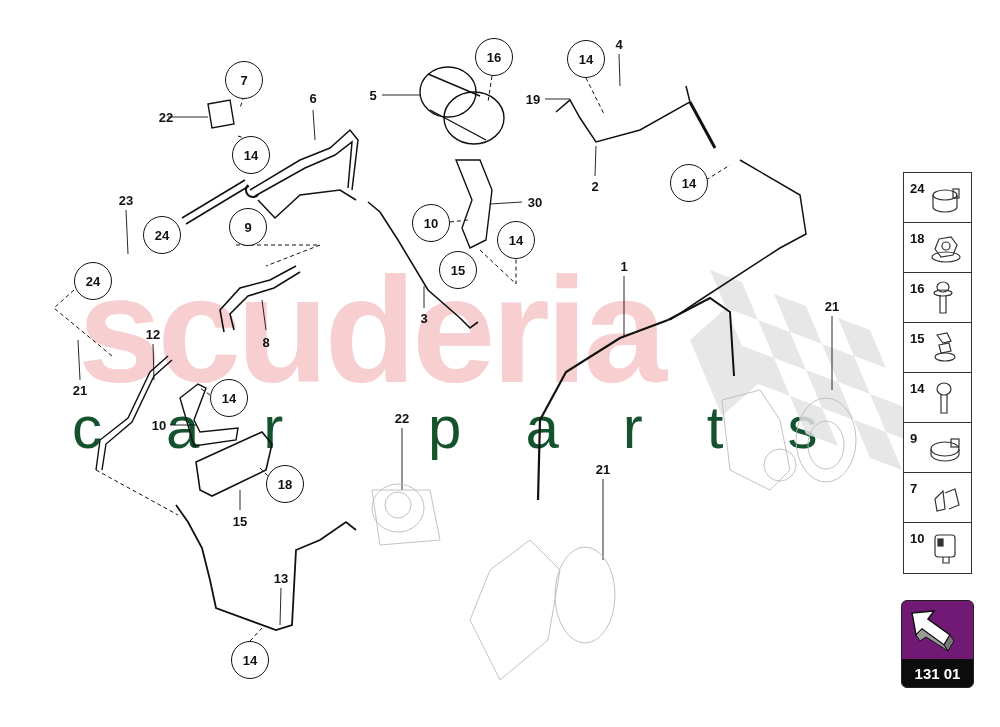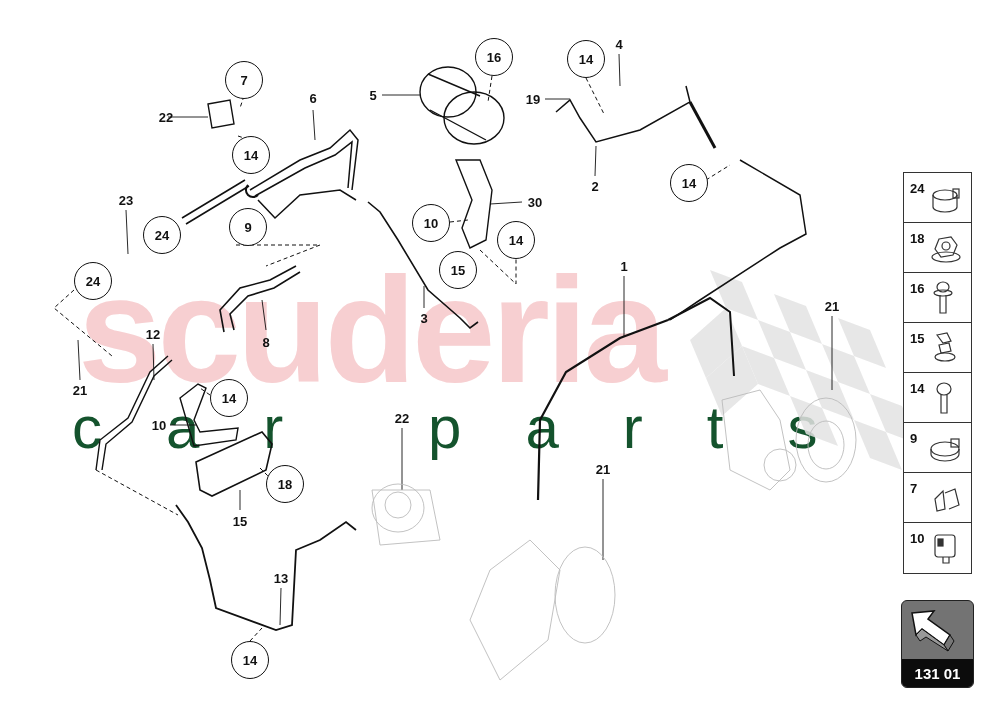--- a/index.html
+++ b/index.html
@@ -14,21 +14,21 @@
              transform: translate(-50%, -50%); white-space: nowrap; }
   .circle { position: absolute; width: 38px; height: 38px; border: 1.5px solid #111; border-radius: 50%;
             background: #fff; box-sizing: border-box; display: flex; align-items: center; justify-content: center;
             font-weight: bold; font-size: 13px; color: #111; transform: translate(-50%, -50%); }
   .legend { position: absolute; left: 903px; top: 172px; width: 67px; border: 1.2px solid #333; background: #fff; }
   .legend-cell { height: 50px; border-bottom: 1.2px solid #333; position: relative; box-sizing: border-box; }
   .legend-cell:last-child { border-bottom: none; }
   .legend-num { position: absolute; left: 6px; top: 8px; font-weight: bold; font-size: 13px; color: #111; }
   .legend-icon { position: absolute; right: 6px; top: 6px; width: 36px; height: 38px; }
   .nav-box { position: absolute; left: 901px; top: 600px; width: 71px; height: 86px; border: 1.5px solid #222;
-             border-radius: 6px; overflow: hidden; background: #737373; }
+             border-radius: 6px; overflow: hidden; background: #701a75; }
   .nav-label { position: absolute; left: 0; bottom: 0; width: 100%; height: 28px; background: #0c0c0c;
                color: #fff; font-weight: bold; font-size: 15px; display: flex; align-items: center; justify-content: center; }
   .nav-arrow { position: absolute; left: 6px; top: 6px; width: 58px; height: 48px; }
 </style>
 </head>
 <body>
 
 <div id="stage">
 
   <div class="wm-main">scuderia</div>

